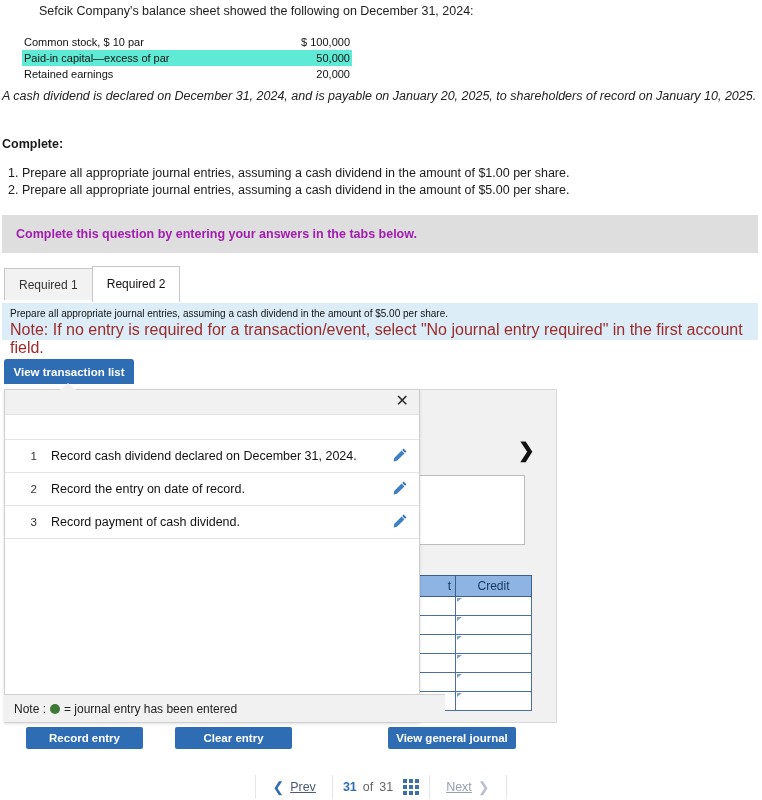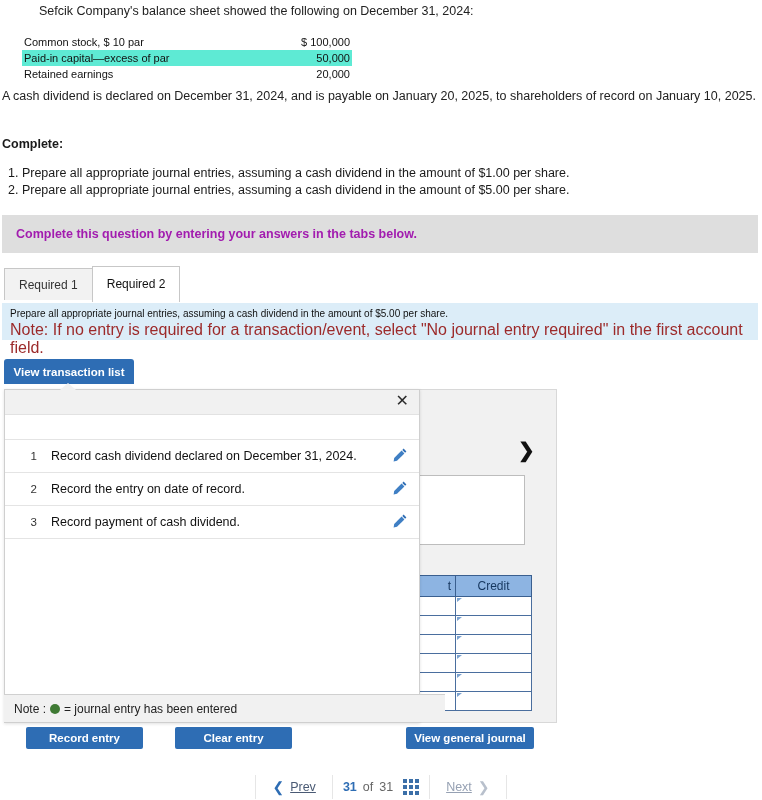--- a/index.html
+++ b/index.html
@@ -23,21 +23,21 @@
     font-family:Liberation Sans, sans-serif;
     font-size:11px;color:#111;margin-left:12px;
   }
   .bs-table td{padding:1px 2px;line-height:14px;}
   .bs-table tr.alt td{background:#5eead4;}
   .bs-table td.amt{text-align:right;white-space:pre;}
   .para{
     position:absolute;left:2px;width:758px;
     font-size:12.5px;line-height:17px;color:#222;
   }
-  .para.p1{top:88px;}
+  .para.p1{top:88px;font-style:italic;}
   .req-head{position:absolute;left:2px;top:137px;font-weight:bold;font-size:12.5px;}
   .req-list{position:absolute;left:8px;top:165px;width:740px;font-size:12.5px;line-height:17px;}
   .req-list div{white-space:nowrap;}
 
   
   .complete-bar{
     position:absolute;left:2px;top:215px;width:756px;height:38px;
     background:#dedede;
     display:flex;align-items:center;
   }
@@ -135,21 +135,21 @@
 
   
   .act-btn{
     position:absolute;height:22px;background:#2e6db4;color:#fff;
     font-size:11.5px;font-weight:bold;
     display:flex;align-items:center;justify-content:center;
     border-radius:2px;
   }
   .btn-record{left:26px;top:727px;width:117px;}
   .btn-clear{left:175px;top:727px;width:117px;}
-  .btn-vgj{left:406px;top:727px;width:128px;}
+  .btn-vgj{left:388px;top:727px;width:128px;}
 
   
   .popup{
     position:absolute;left:4px;top:389px;width:416px;height:334px;
     background:#fff;border:1px solid #cfcfcf;box-sizing:border-box;
     box-shadow:0 1px 3px rgba(0,0,0,.12);z-index:10;
   }
   .popup-head{
     height:24px;background:#f1f1f1;border-bottom:1px solid #e2e2e2;
     position:relative;

